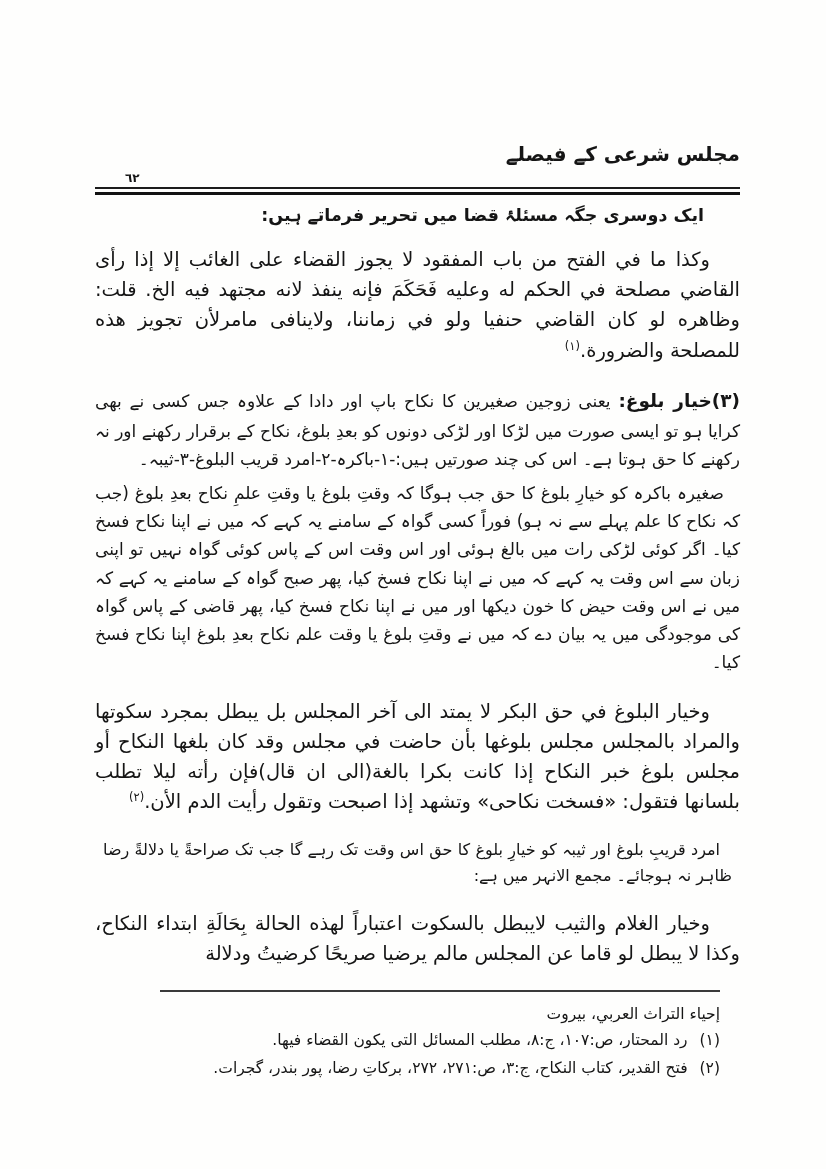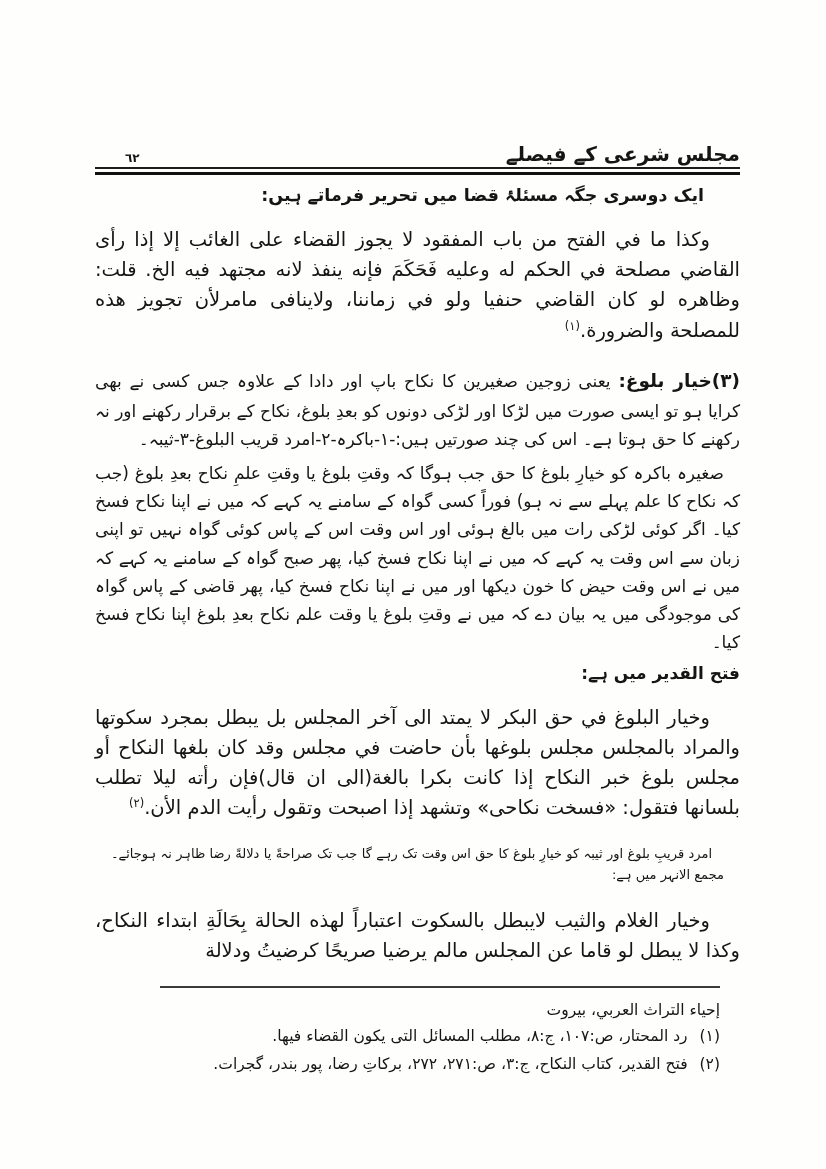--- a/index.html
+++ b/index.html
@@ -25,21 +25,21 @@
     display: flex;
     align-items: flex-end;
     border-bottom: 2px solid #1c1c1c;
     padding-bottom: 1px;
   }
   .hdr-title {
     font-size: 20px;
     font-weight: bold;
     white-space: nowrap;
     line-height: 1.2;
-    padding-bottom: 0;
+    padding-bottom: 20px;
   }
   .hdr-fill { flex: 1; }
   .hdr-page {
     font-size: 12px;
     font-weight: bold;
     padding: 0 10px 1px 30px;
     letter-spacing: 1px;
   }
   .hdr-rule {
     border-top: 3px solid #121212;
@@ -81,25 +81,25 @@
     font-size: 18.5px;
   }
   .indent-sm { text-indent: 16px; }
   .line-right {
     font-size: 17px;
     font-weight: 600;
     text-align: right;
     margin: 4px 0 6px 0;
   }
   .urdu-sm {
-    font-size: 13px;
+    font-size: 16px;
     line-height: 1.62;
     text-align: justify;
     text-indent: 12px;
-    margin: 6px 16px;
+    margin: 6px 8px;
   }
   
   .footnotes {
     margin: 11px 20px 0 65px;
   }
   .fn-rule {
     border-top: 2px solid #3a3a3a;
     margin-bottom: 9px;
   }
   .fn-cont {
@@ -133,21 +133,20 @@
     <div class="bodytext">
 
       <p class="intro">ایک دوسری جگہ مسئلۂ قضا میں تحریر فرماتے ہیں:</p>
 
       <p class="arabic"><span>وكذا ما في الفتح من باب المفقود لا يجوز القضاء على الغائب إلا إذا رأى القاضي مصلحة في الحكم له وعليه فَحَكَمَ فإنه ينفذ لانه مجتهد فيه الخ. قلت: وظاهره لو كان القاضي حنفيا ولو في زماننا، ولاينافى مامرلأن تجويز هذه للمصلحة والضرورة.</span><sup class="fn-mark">(١)</sup></p>
 
       <p class="urdu"><span class="sec-head">(۳)خیار بلوغ:</span> <span>یعنی زوجین صغیرین کا نکاح باپ اور دادا کے علاوہ جس کسی نے بھی کرایا ہو تو ایسی صورت میں لڑکا اور لڑکی دونوں کو بعدِ بلوغ، نکاح کے برقرار رکھنے اور نہ رکھنے کا حق ہوتا ہے۔ اس کی چند صورتیں ہیں:-۱-باکرہ-۲-امرد قریب البلوغ-۳-ثیبہ۔</span></p>
 
       <p class="urdu indent-sm">صغیرہ باکرہ کو خیارِ بلوغ کا حق جب ہوگا کہ وقتِ بلوغ یا وقتِ علمِ نکاح بعدِ بلوغ (جب کہ نکاح کا علم پہلے سے نہ ہو) فوراً کسی گواہ کے سامنے یہ کہے کہ میں نے اپنا نکاح فسخ کیا۔ اگر کوئی لڑکی رات میں بالغ ہوئی اور اس وقت اس کے پاس کوئی گواہ نہیں تو اپنی زبان سے اس وقت یہ کہے کہ میں نے اپنا نکاح فسخ کیا، پھر صبح گواہ کے سامنے یہ کہے کہ میں نے اس وقت حیض کا خون دیکھا اور میں نے اپنا نکاح فسخ کیا، پھر قاضی کے پاس گواہ کی موجودگی میں یہ بیان دے کہ میں نے وقتِ بلوغ یا وقت علم نکاح بعدِ بلوغ اپنا نکاح فسخ کیا۔</p>
 
-      <p class="line-right">فتح القدیر میں ہے:</p>
 
       <p class="arabic"><span>وخيار البلوغ في حق البكر لا يمتد الى آخر المجلس بل يبطل بمجرد سكوتها والمراد بالمجلس مجلس بلوغها بأن حاضت في مجلس وقد كان بلغها النكاح أو مجلس بلوغ خبر النكاح إذا كانت بكرا بالغة(الى ان قال)فإن رأته ليلا تطلب بلسانها فتقول: «فسخت نكاحى» وتشهد إذا اصبحت وتقول رأيت الدم الأن.</span><sup class="fn-mark">(٢)</sup></p>
 
       <p class="urdu-sm">امرد قریبِ بلوغ اور ثیبہ کو خیارِ بلوغ کا حق اس وقت تک رہے گا جب تک صراحةً یا دلالةً رضا ظاہر نہ ہوجائے۔ مجمع الانہر میں ہے:</p>
 
       <p class="arabic">وخيار الغلام والثيب لايبطل بالسكوت اعتباراً لهذه الحالة بِحَالَةِ ابتداء النكاح، وكذا لا يبطل لو قاما عن المجلس مالم يرضيا صريحًا كرضيتُ ودلالة</p>
 
     </div>
 
     <div class="footnotes">

